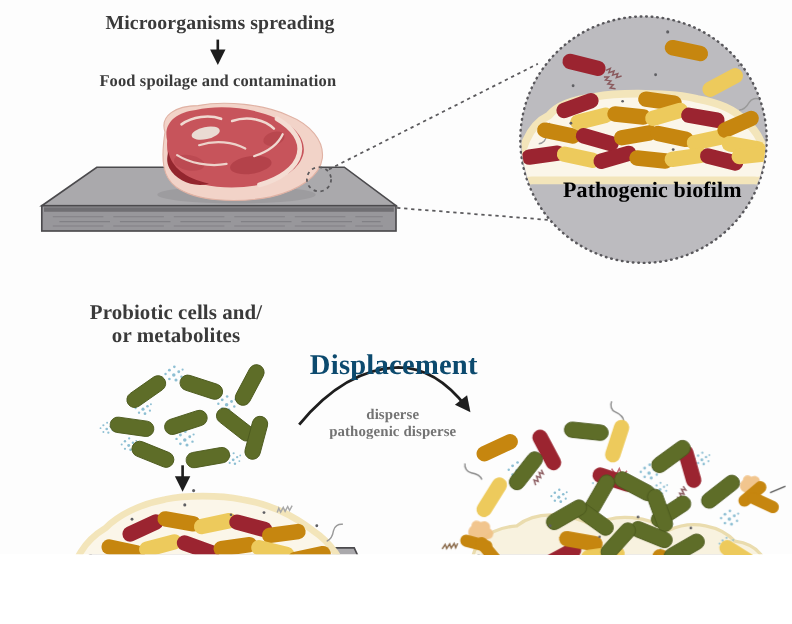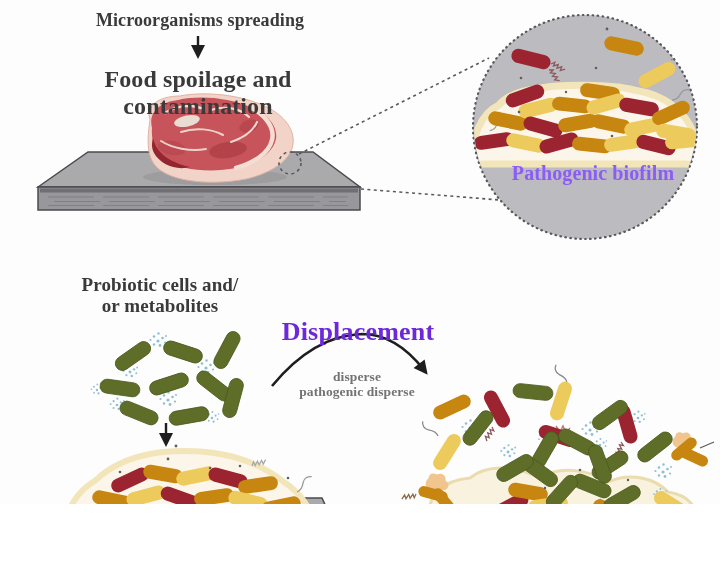--- a/index.html
+++ b/index.html
@@ -7,24 +7,24 @@
     position:relative;width:720px;height:504px;background:#fdfdfd;overflow:hidden;
     font-family:Liberation Serif, serif;
     padding-left:20px;
   }
   #art{position:absolute;left:0;top:0;z-index:1;}
   .lbl{
     position:absolute;z-index:2;text-align:center;color:#3a3a3a;
     font-weight:600;letter-spacing:.1px;line-height:1.12;
   }
   .lbl-micro{left:58px;top:10px;width:284px;font-size:18px;}
-  .lbl-spoil{left:28px;top:66px;width:340px;font-size:24px;}
-  .lbl-patho{left:487px;top:162px;width:212px;font-size:20px;color:#8b5cf6;}
+  .lbl-spoil{left:28px;top:66px;width:340px;font-size:15px;}
+  .lbl-patho{left:487px;top:162px;width:212px;font-size:20px;color:#000000;}
   .lbl-probio{left:60px;top:274px;width:200px;font-size:19px;line-height:21px;}
-  .lbl-disp{left:260px;top:317px;width:196px;font-size:26px;font-weight:800;color:#6d28d9;letter-spacing:.2px;}
+  .lbl-disp{left:260px;top:317px;width:196px;font-size:26px;font-weight:800;color:#0c4a6e;letter-spacing:.2px;}
   .lbl-note{left:277px;top:370px;width:160px;font-size:13.5px;line-height:14.5px;color:#737373;}
 </style>
 </head>
 <body>
 
 <div id="canvas">
 
   <svg id="art" width="720" height="567" viewBox="0 0 720 567">
     <defs>
       <rect id="rod" x="-20" y="-7" width="40" height="14" rx="7"></rect>

